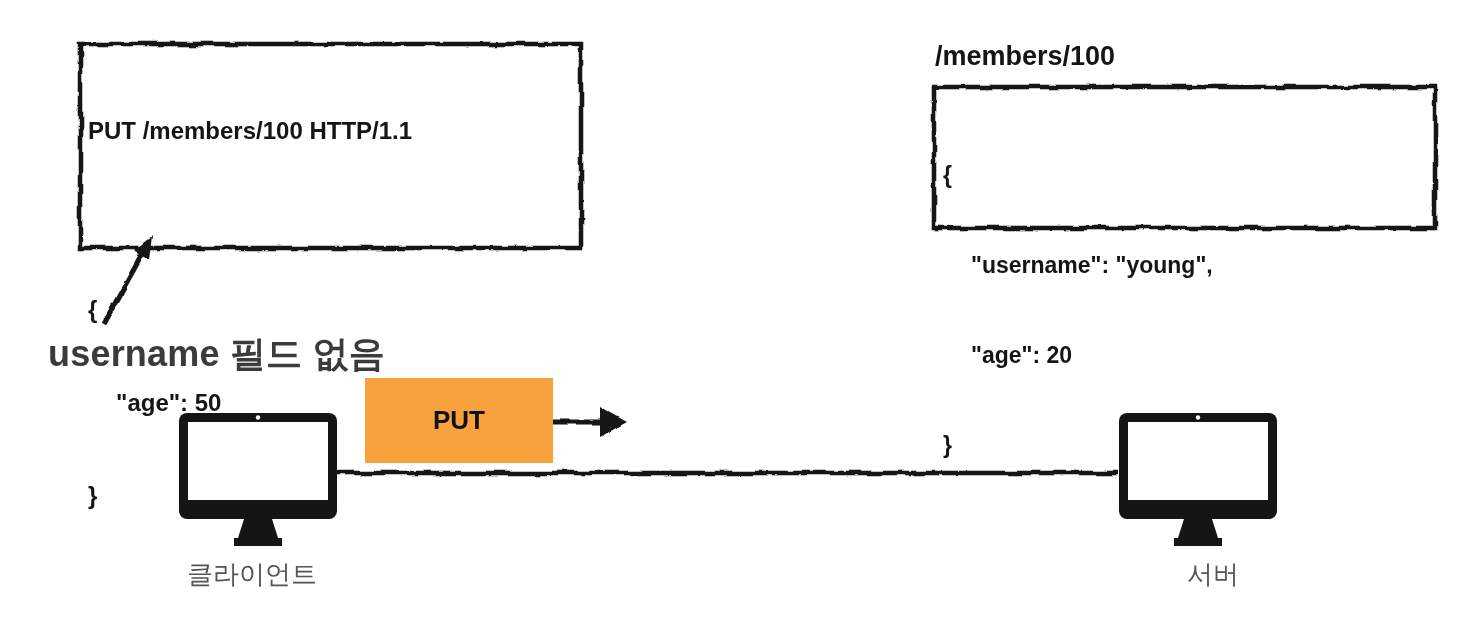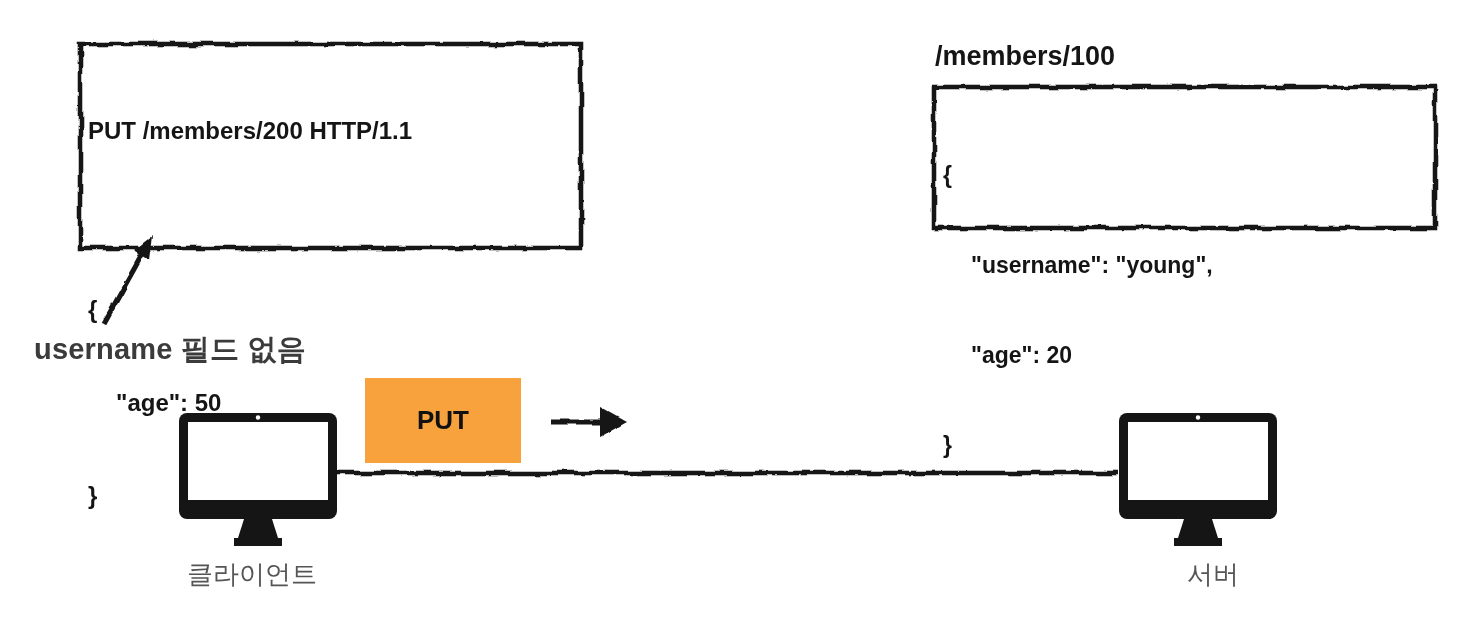--- a/index.html
+++ b/index.html
@@ -31,29 +31,29 @@
   .indent { padding-left: 28px; }
   
   .resource-title {
     position: absolute;
     left: 935px; top: 41px;
     font-size: 27px; font-weight: bold;
     color: #151515;
   }
   .annotation-label {
     position: absolute;
-    left: 34px; top: 330px;
-    font-size: 29px; font-weight: bold;
+    left: 48px; top: 330px;
+    font-size: 36px; font-weight: bold;
     letter-spacing: 0.2px;
   }
   
   .method-box {
     position: absolute;
     left: 365px; top: 378px;
-    width: 156px; height: 85px;
+    width: 188px; height: 85px;
     display: flex; align-items: center; justify-content: center;
     font-size: 26px; font-weight: bold;
     color: #111111;
   }
   
   .monitor { position: absolute; width: 160px; height: 134px; }
   .monitor-client { left: 178px; top: 412px; }
   .monitor-server { left: 1118px; top: 412px; }
   .node-label {
     position: absolute;
@@ -86,21 +86,21 @@
 
       <path d="M551 422 L604 422" stroke-width="5"></path>
       <polygon points="600,407 627,422 600,437" fill="#151515" stroke="none"></polygon>
 
       <path d="M104 323 L143 253" stroke-width="5"></path>
       <polygon points="153,236 150,260 134,251" fill="#151515" stroke="none"></polygon>
     </g>
   </svg>
 
   <div class="code-block request-text">
-    <div class="line">PUT /members/200 HTTP/1.1</div>
+    <div class="line">PUT /members/100 HTTP/1.1</div>
     <div class="line"></div>
     <div class="line">{</div>
     <div class="line indent">"age": 50</div>
     <div class="line">}</div>
   </div>
 
   <div class="annotation-label" style="color: rgb(59, 59, 59);">username 필드 없음</div>
 
   <div class="resource-title">/members/100</div>
 

